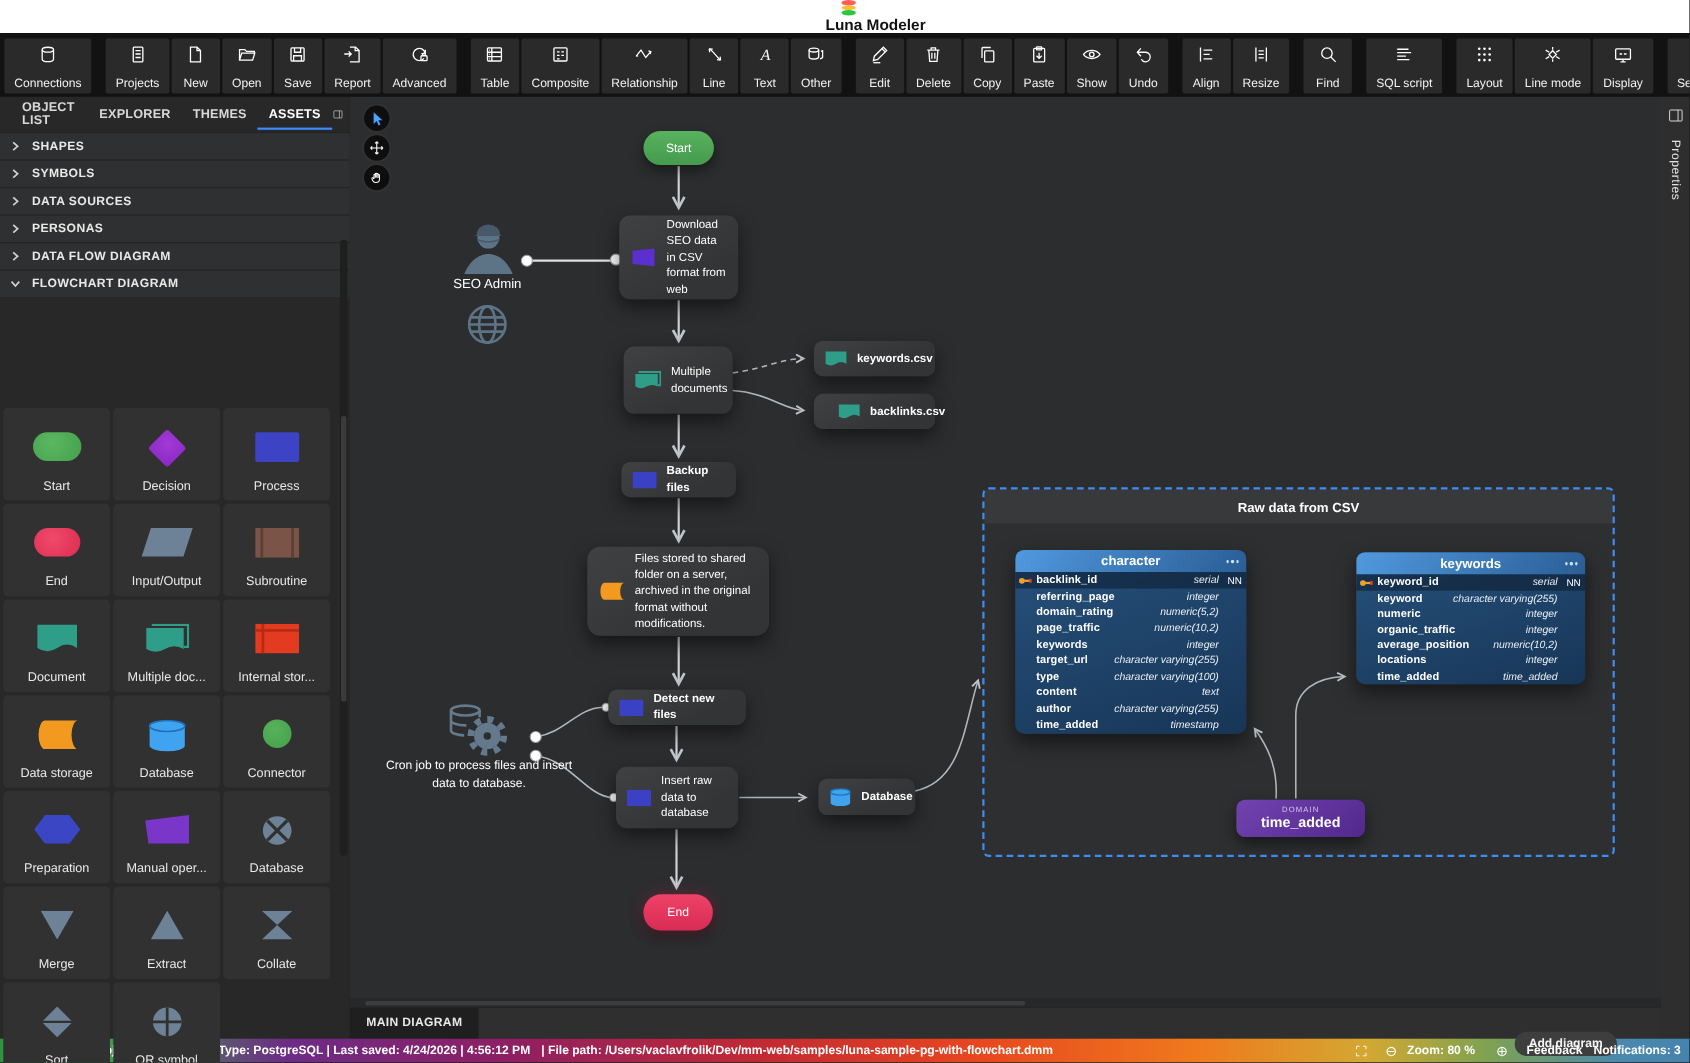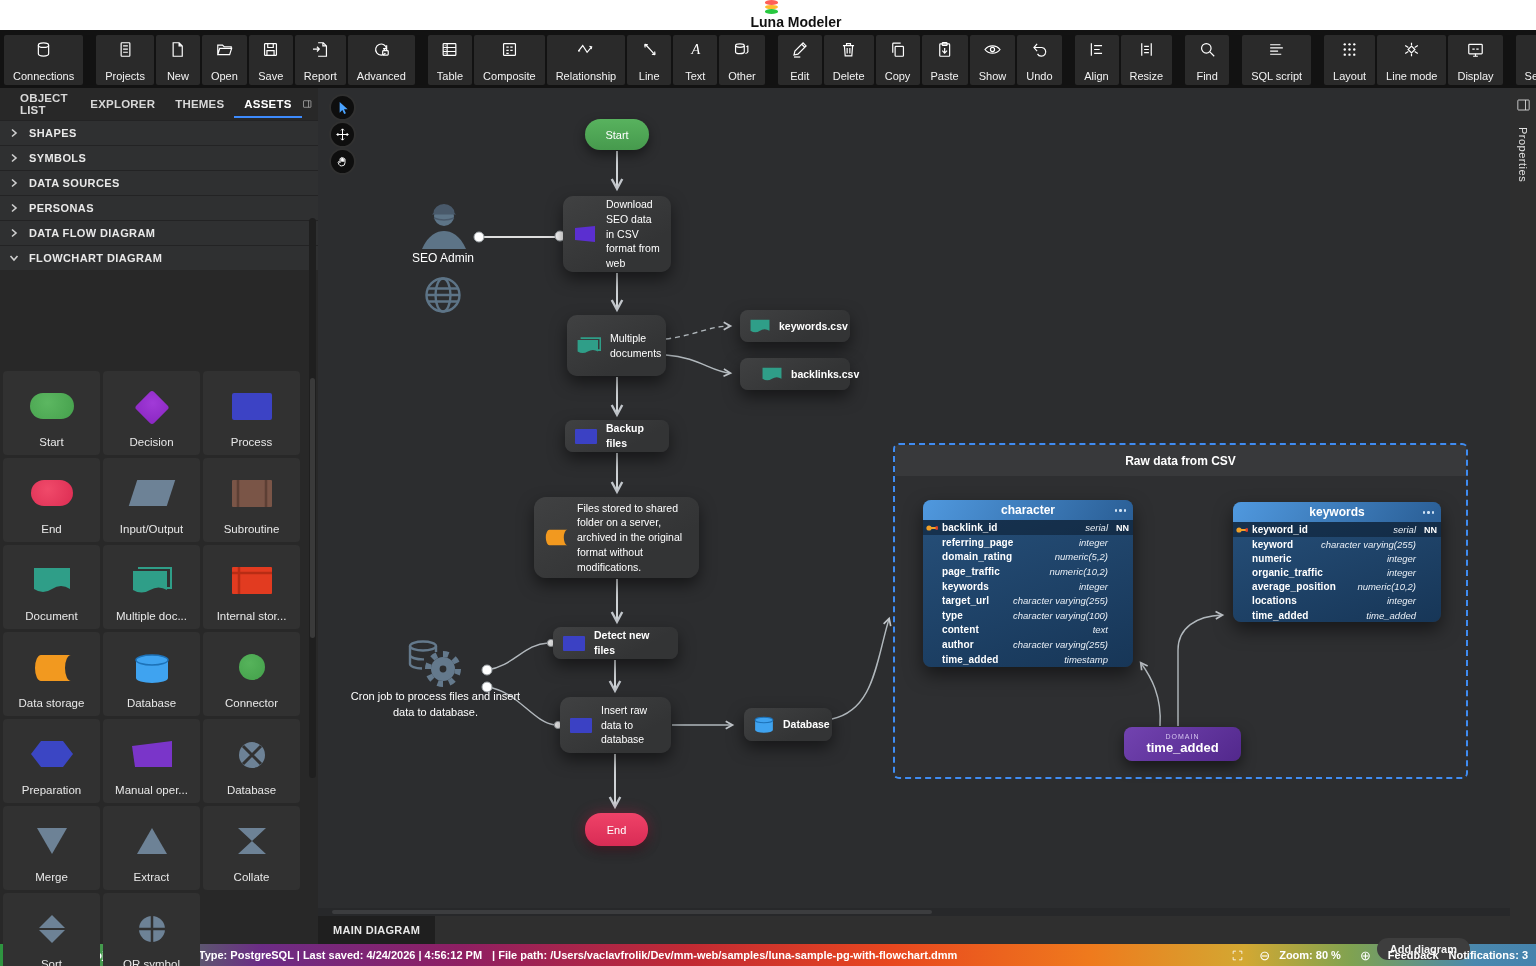--- a/index.html
+++ b/index.html
@@ -77,21 +77,21 @@
              background:linear-gradient(160deg,#27517c,#173657); cursor:pointer; }
   .dbth { height:20px; background:linear-gradient(120deg,#5099df,#2a5e95); display:flex; align-items:center;
           justify-content:center; color:#fff; font-size:12px; font-weight:bold; position:relative; }
   .dots { position:absolute; right:7px; top:9px; display:flex; gap:2px; cursor:pointer; }
   .dots b { width:2.5px; height:2.5px; border-radius:50%; background:#cfe2f5; display:block; }
   .trow { display:grid; grid-template-columns:19px 1fr auto 21px; align-items:center; padding-right:4px;
           color:#fff; }
   .trow.pk { background:rgba(8,22,38,.5); }
   .fname { font-size:10px; font-weight:bold; letter-spacing:.1px; }
   .ftype { font-size:9.5px; font-style:italic; color:#e8eef5; text-align:left; }
-  .fnn { font-size:9px; font-weight:bold; text-align:right; color:#fff; }
+  .fnn { font-size:9px; font-weight:normal; text-align:right; color:#fff; }
   .keyic { width:14px; height:8px; margin-left:3px; }
 
   .domainnode { position:absolute; background:linear-gradient(140deg,#7243b0,#52288c); border-radius:8px;
                 display:flex; flex-direction:column; align-items:center; justify-content:center;
                 box-shadow:0 6px 14px rgba(0,0,0,.5); cursor:pointer; }
   .domainnode .dl { font-size:7px; letter-spacing:1px; color:#d6c6f0; }
   .domainnode .dn { font-size:13px; font-weight:bold; color:#fff; }
 
   .hscroll { height:8px; background:#27282a; position:relative; }
   .hscroll i { position:absolute; left:14px; top:2px; width:600px; height:4px; background:#3c3d3f; border-radius:2px; display:block;}

